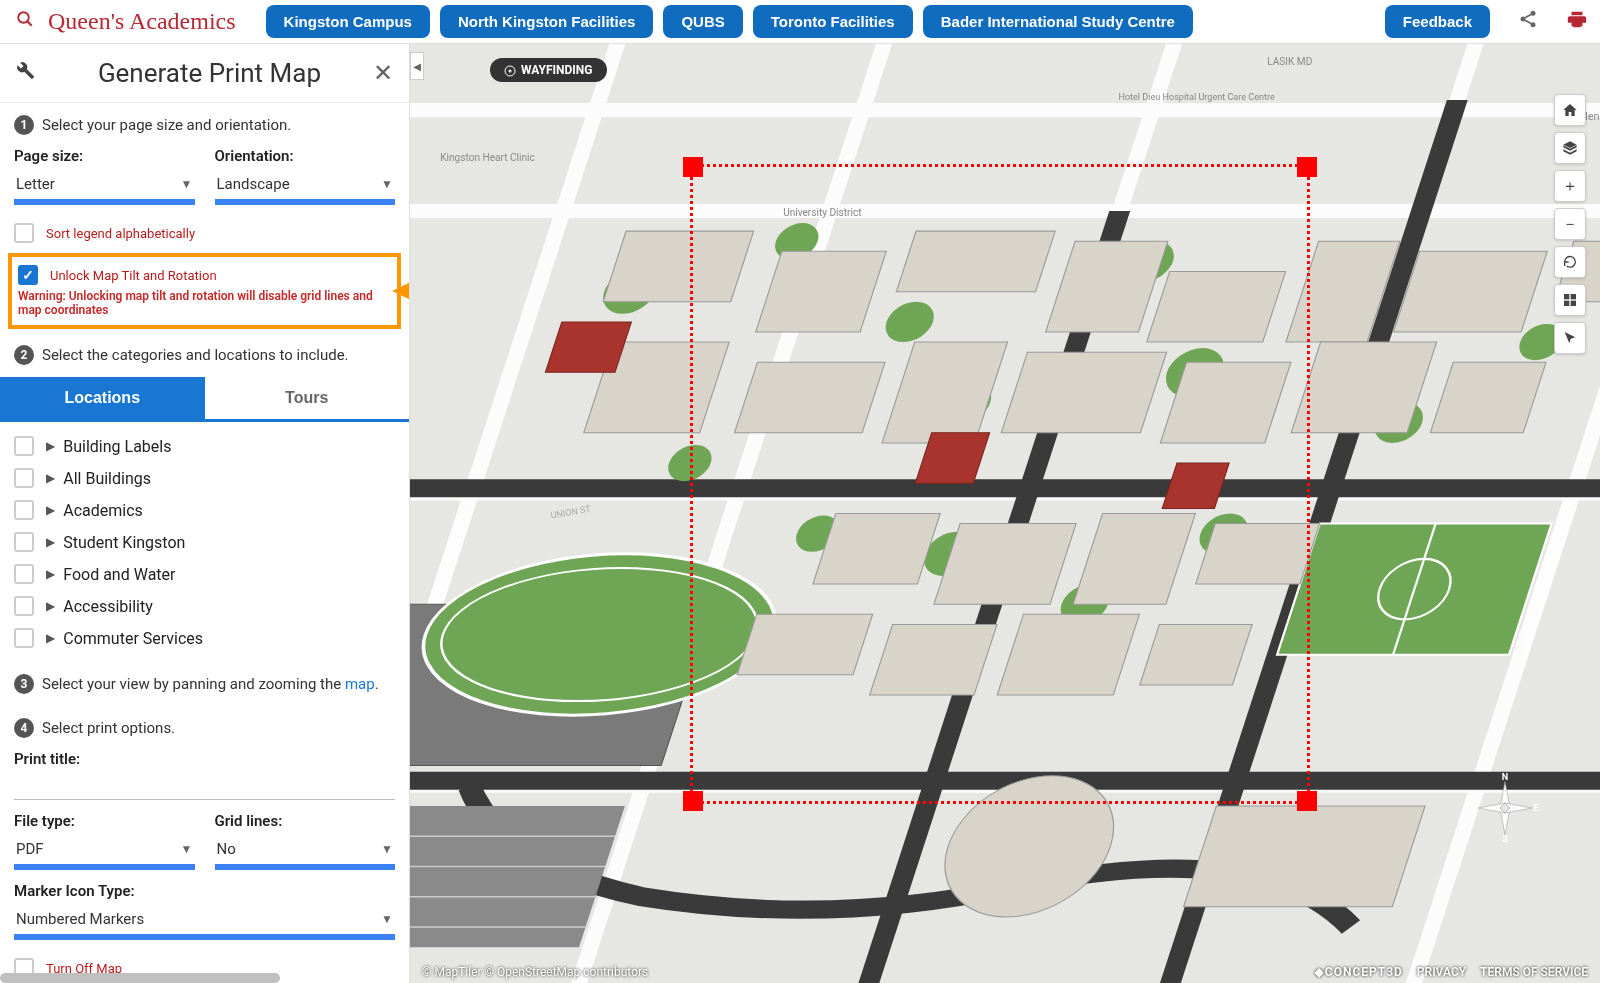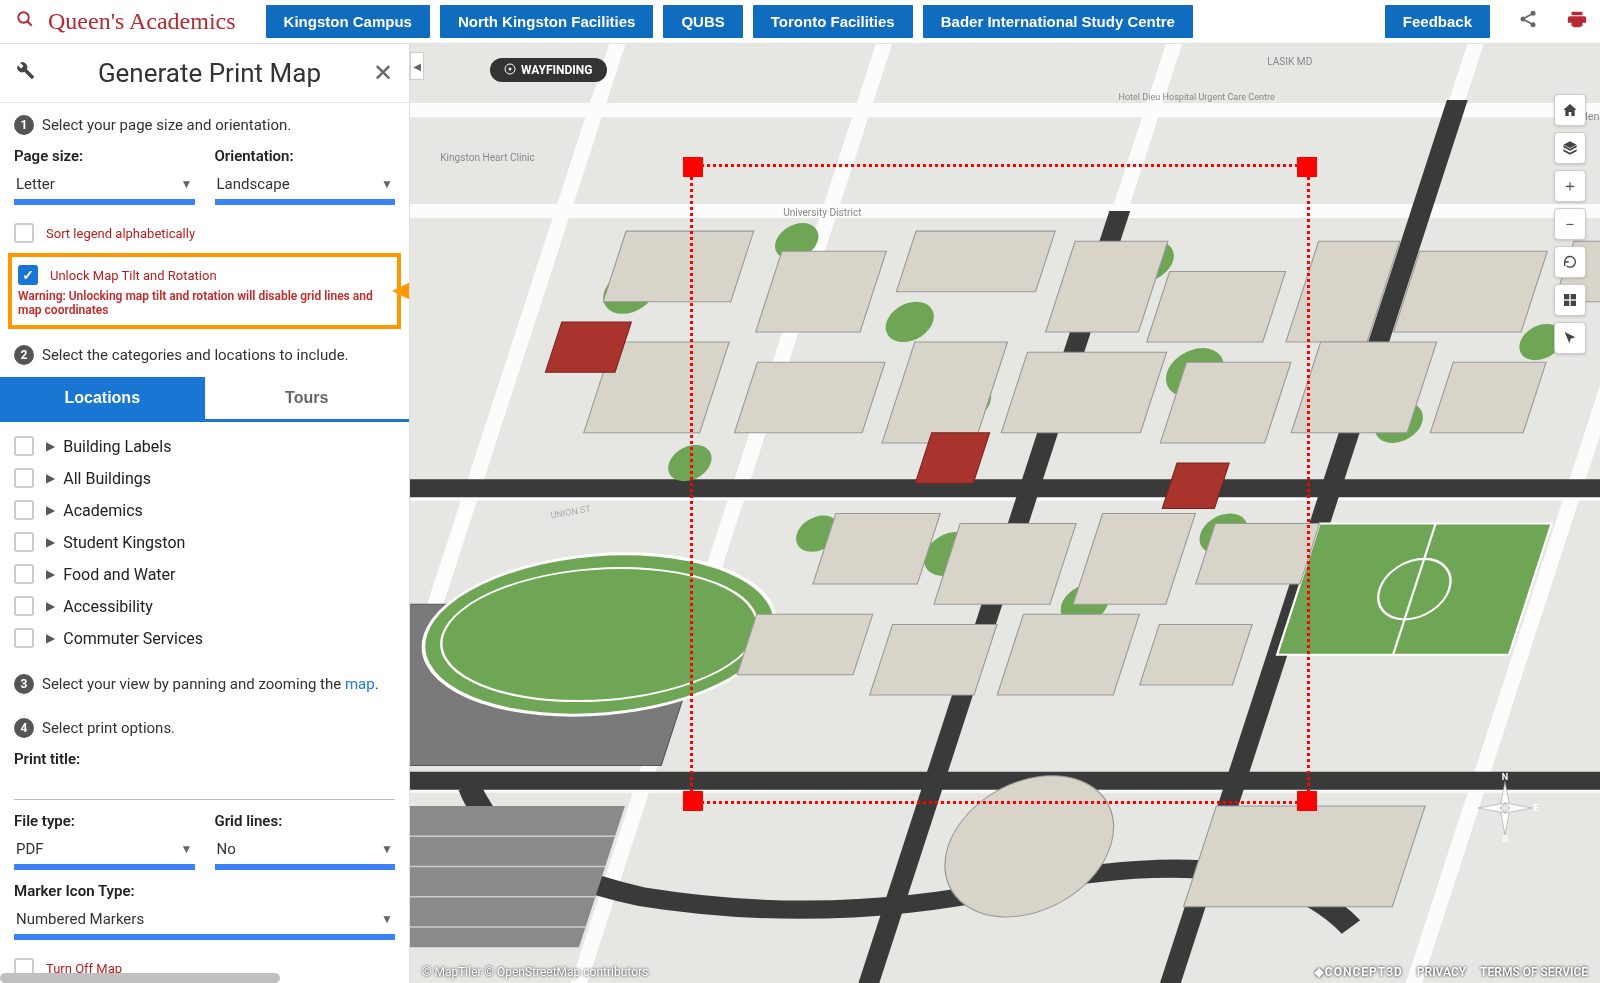--- a/index.html
+++ b/index.html
@@ -1,21 +1,21 @@
 <!DOCTYPE html>
 <html><head>
 <meta charset="utf-8">
 <style>
 * { box-sizing: border-box; margin: 0; padding: 0; }
 body { font-family: -apple-system, BlinkMacSystemFont, "Segoe UI", Roboto, sans-serif; width: 1600px; height: 983px; overflow: hidden; background: #fff; }
 .header { display: flex; align-items: center; height: 44px; padding: 0 12px; border-bottom: 1px solid #e0e0e0; gap: 10px; }
 .search-btn { color: #b62932; font-size: 18px; background: none; border: none; cursor: pointer; padding: 4px; }
 .logo { color: #b62932; font-size: 24px; font-family: Georgia, serif; font-weight: 500; margin-right: 20px; }
 .nav-btns { display: flex; gap: 10px; }
-.nav-btn { background: #0f6cbf; color: #fff; border: none; padding: 8px 18px; border-radius: 1px; font-size: 15px; font-weight: 600; cursor: pointer; }
+.nav-btn { background: #0f6cbf; color: #fff; border: none; padding: 8px 18px; border-radius: 8px; font-size: 15px; font-weight: 600; cursor: pointer; }
 .header-right { margin-left: auto; display: flex; align-items: center; gap: 28px; }
 .share-btn, .print-btn { background: none; border: none; color: #666; font-size: 20px; cursor: pointer; }
 .print-btn { color: #b62932; }
 .main { display: flex; height: calc(100% - 44px); }
 .sidebar { width: 410px; background: #fff; border-right: 1px solid #ddd; display: flex; flex-direction: column; position: relative; }
 .sidebar-scroll { overflow-y: auto; flex: 1; }
 .sidebar-scroll::-webkit-scrollbar { width: 12px; }
 .sidebar-scroll::-webkit-scrollbar-thumb { background: #c0c0c0; border-radius: 6px; }
 .sidebar-scroll::-webkit-scrollbar-track { background: #f0f0f0; }
 .panel-title { display: flex; align-items: center; padding: 14px 16px; border-bottom: 1px solid #e8e8e8; }
@@ -40,21 +40,21 @@
 .tabs { display: flex; border-bottom: 3px solid #1976d2; }
 .tab { flex: 1; padding: 12px; text-align: center; font-size: 16px; font-weight: 600; cursor: pointer; border: none; background: #fff; color: #666; }
 .tab.active { background: #1976d2; color: #fff; }
 .cat-list { padding: 8px 0; }
 .cat-item { display: flex; align-items: center; padding: 6px 14px; cursor: pointer; }
 .cat-caret { color: #555; font-size: 12px; margin-right: 8px; }
 .cat-name { font-size: 16px; color: #222; }
 .step a { color: #1976d2; text-decoration: none; }
 .map-area { flex: 1; position: relative; background: #e8e8e6; overflow: hidden; }
 .map-svg { position: absolute; inset: 0; width: 100%; height: 100%; }
-.wayfinding { position: absolute; top: 14px; left: 80px; background: #333; color: #fff; padding: 5px 14px; border-radius: 16px; font-size: 12px; font-weight: 700; display: flex; align-items: flex-start; gap: 5px; cursor: pointer; }
+.wayfinding { position: absolute; top: 14px; left: 80px; background: #333; color: #fff; padding: 5px 14px; border-radius: 16px; font-size: 12px; font-weight: 700; display: flex; align-items: flex-end; gap: 5px; cursor: pointer; }
 .collapse-btn { position: absolute; top: 8px; left: 0; width: 14px; height: 28px; background: #fff; border: 1px solid #ccc; cursor: pointer; display: flex; align-items: center; justify-content: center; font-size: 10px; color: #666; }
 .map-controls { position: absolute; top: 50px; right: 14px; display: flex; flex-direction: column; gap: 6px; }
 .map-ctrl { width: 32px; height: 32px; background: #fff; border: 1px solid #ccc; border-radius: 4px; display: flex; align-items: center; justify-content: center; cursor: pointer; font-size: 16px; color: #444; box-shadow: 0 1px 3px rgba(0,0,0,0.15); }
 .print-frame { position: absolute; border: 3px dotted #ff0000; pointer-events: none; }
 .frame-handle { position: absolute; width: 20px; height: 20px; background: #ff0000; cursor: move; }
 .map-footer { position: absolute; bottom: 0; left: 0; right: 0; display: flex; align-items: center; padding: 4px 12px; font-size: 12px; color: #fff; text-shadow: 0 0 3px #000; }
 .map-footer .right { margin-left: auto; display: flex; gap: 14px; align-items: center; }
 .map-footer a { color: #fff; text-decoration: none; font-weight: 600; }
 .concept3d-logo { font-weight: 700; letter-spacing: 1px; }
 .compass { position: absolute; bottom: 140px; right: 60px; width: 70px; height: 70px; }

